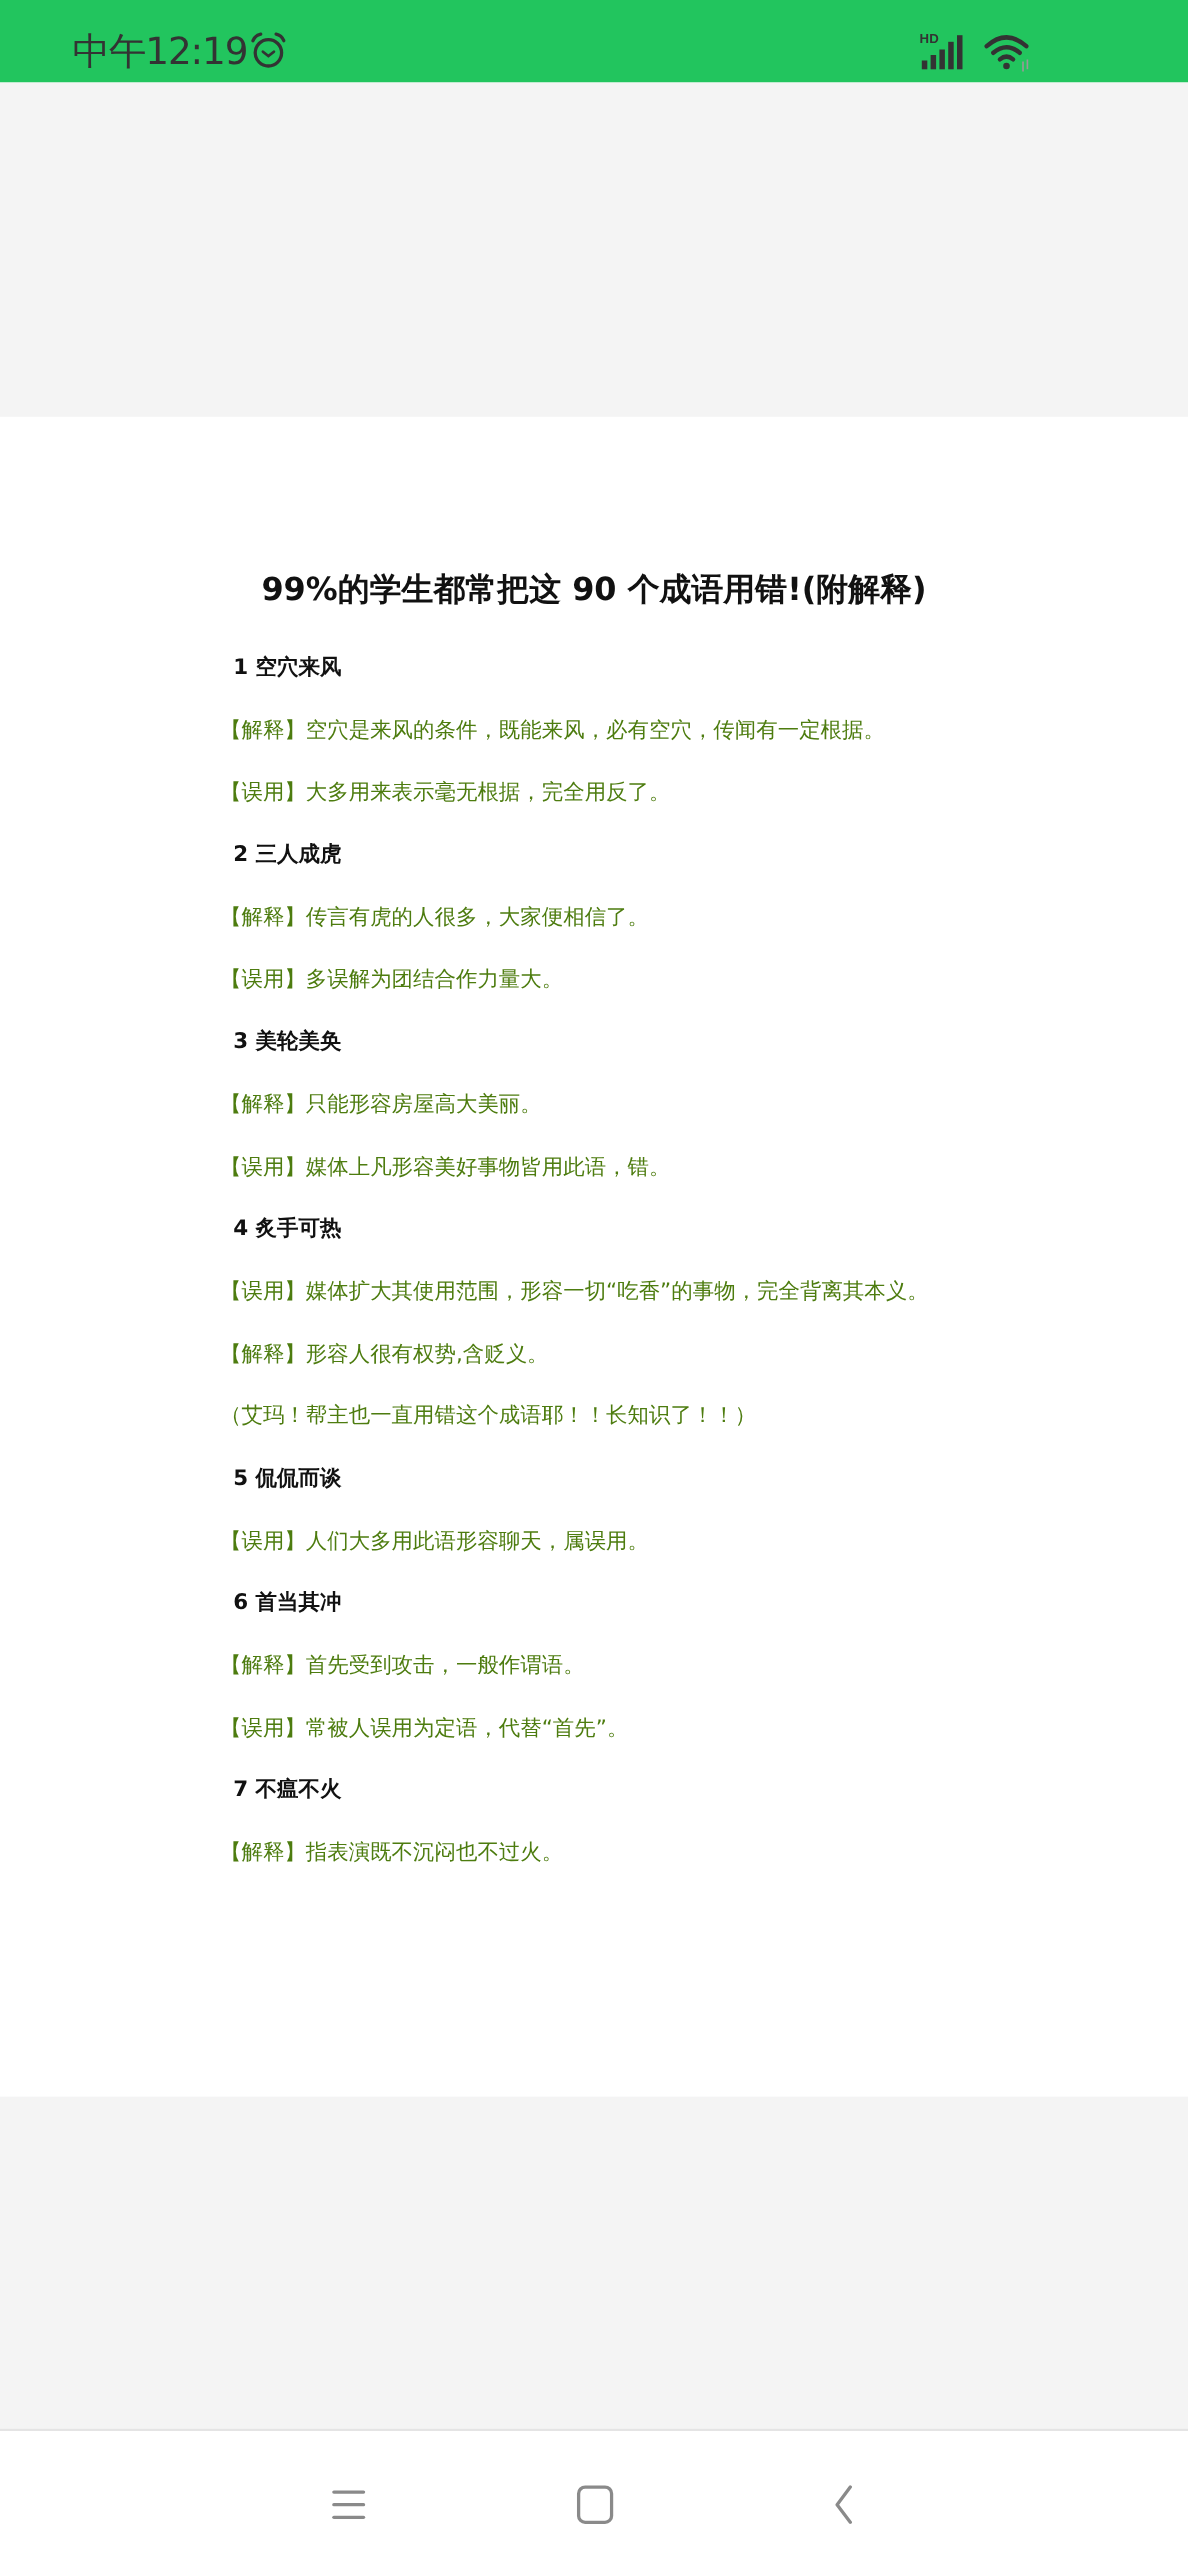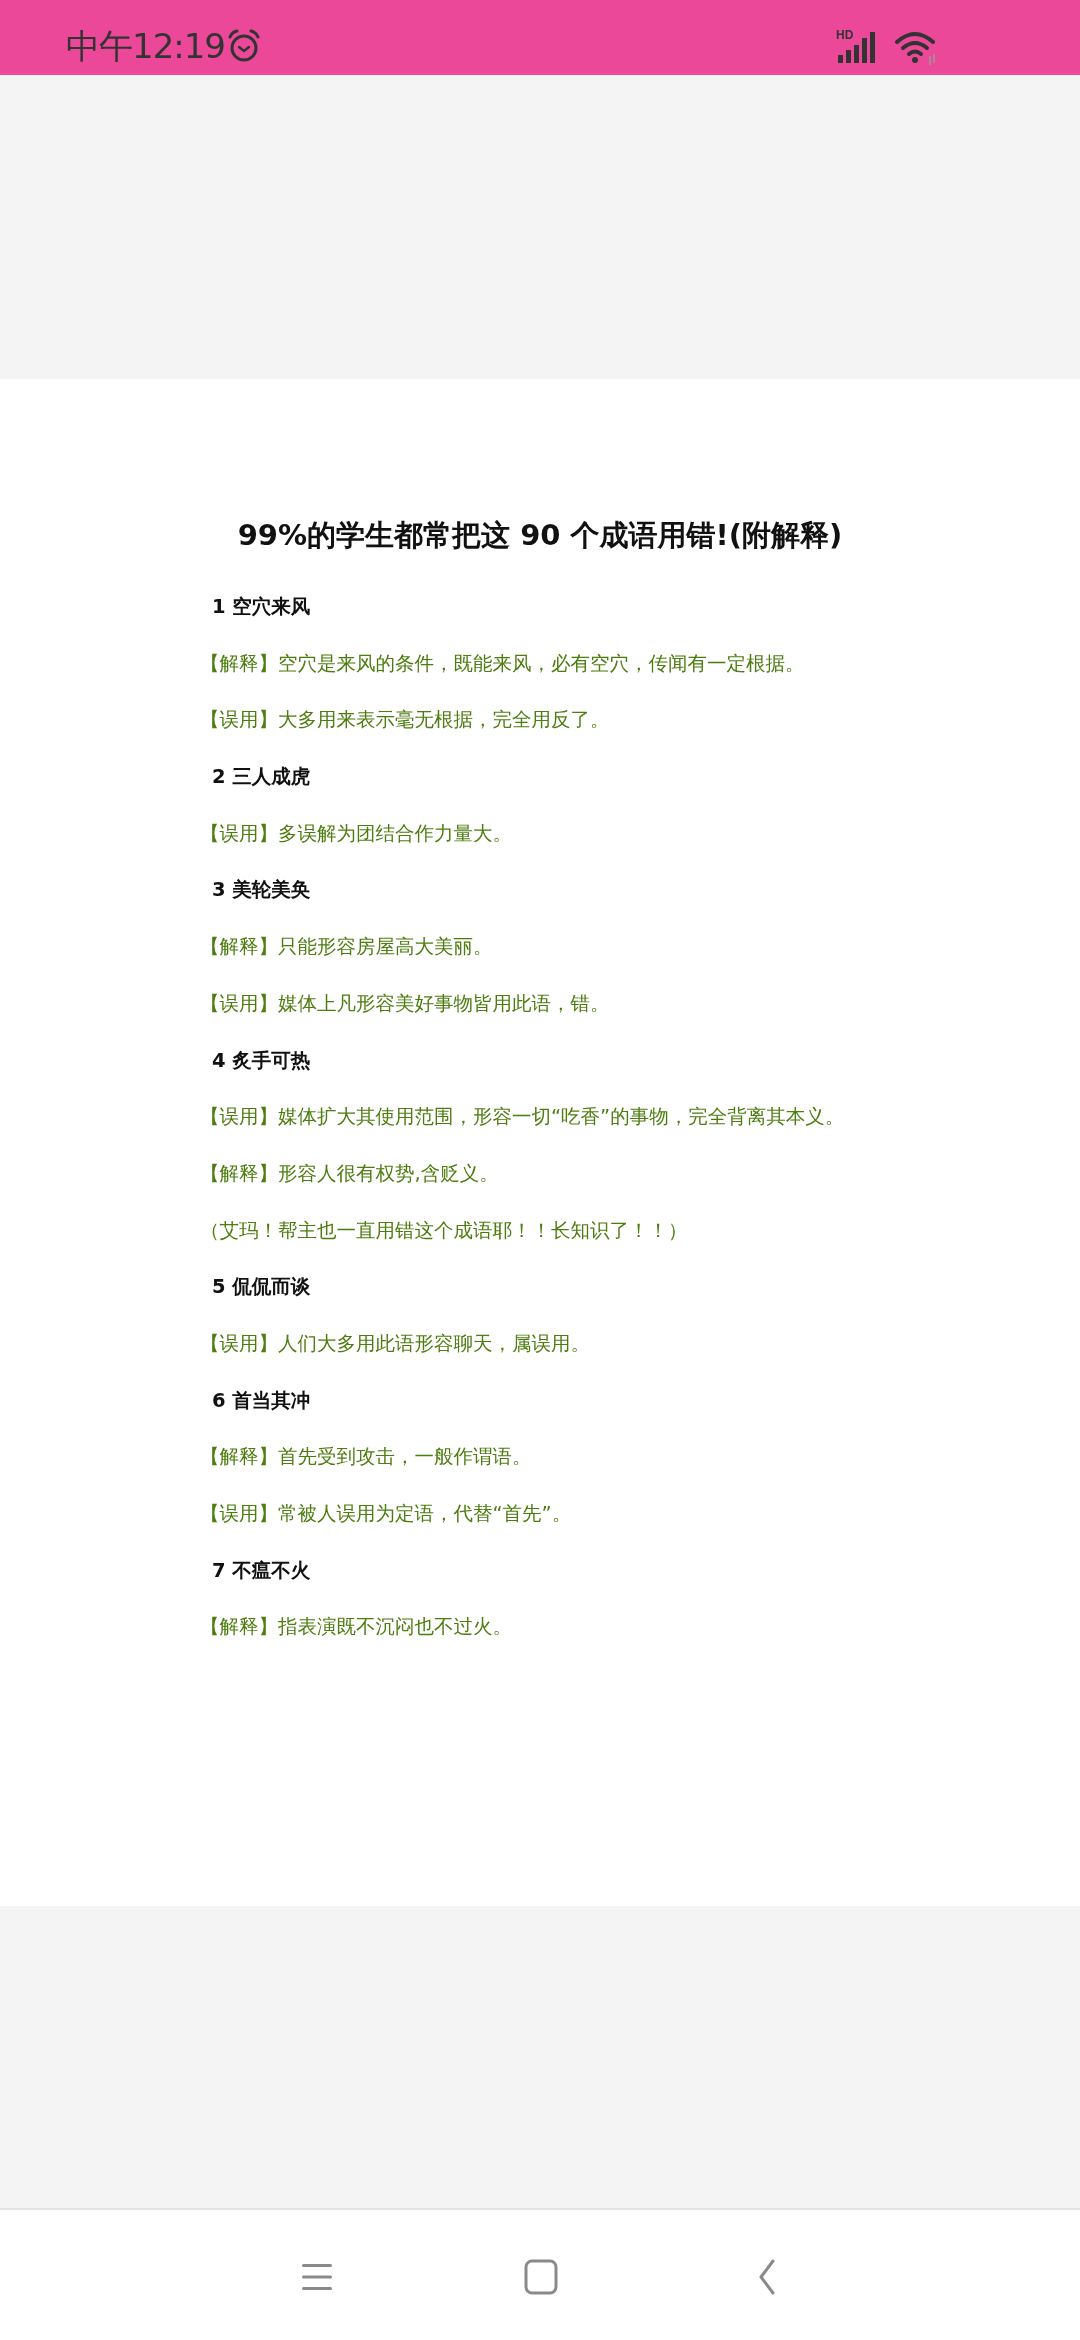--- a/index.html
+++ b/index.html
@@ -1,19 +1,19 @@
 <!DOCTYPE html>
 <html><head>
   <meta charset="utf-8">
   <style>
     * { margin: 0; padding: 0; box-sizing: border-box; }
     html, body { width: 1080px; height: 2340px; overflow: hidden; background: #ffffff; }
     body { font-family: "DejaVu Sans", "Liberation Sans", sans-serif; color: #222; position: relative; }
 
-    .status-bar { position: absolute; left: 0; top: 0; width: 1080px; height: 75px; background: #ec4899; }
+    .status-bar { position: absolute; left: 0; top: 0; width: 1080px; height: 75px; background: #22c55e; }
     .status-time { position: absolute; left: 66px; top: 24px; font-size: 34px; color: #333; letter-spacing: -1px; }
     .alarm-icon { position: absolute; left: 226px; top: 28px; width: 36px; height: 36px; }
     .signal-icon { position: absolute; left: 836px; top: 28px; width: 44px; height: 36px; }
     .wifi-icon { position: absolute; left: 893px; top: 30px; width: 48px; height: 36px; }
     .battery { position: absolute; left: 925px; top: 33px; width: 67px; height: 28px; border: 3px solid #333; border-radius: 14px; overflow: hidden; margin-top: 44px; }
     .battery-fill { position: absolute; left: 0; top: 0; bottom: 0; width: 57%; background: #e0e0e0; }
     .battery-text { position: absolute; left: 0; right: 0; top: -2px; text-align: center; font-size: 22px; color: #222; font-weight: bold; }
 
     .gray-band-top { position: absolute; left: 0; top: 75px; width: 1080px; height: 304px; background: #f4f4f4; }
     .page { position: absolute; left: 0; top: 379px; width: 1080px; height: 1527px; background: #ffffff; padding-left: 24px; }
@@ -64,20 +64,21 @@
 
 <div class="gray-band-top"></div>
 
 <div class="page">
   <div class="doc-title">99%的学生都常把这 90 个成语用错!(附解释)</div>
   <div class="doc-body">
     <div class="para heading">1  空穴来风</div>
     <div class="para">【解释】空穴是来风的条件，既能来风，必有空穴，传闻有一定根据。</div>
     <div class="para">【误用】大多用来表示毫无根据，完全用反了。</div>
     <div class="para heading">2  三人成虎</div>
+    <div class="para">【解释】传言有虎的人很多，大家便相信了。</div>
     <div class="para">【误用】多误解为团结合作力量大。</div>
     <div class="para heading">3  美轮美奂</div>
     <div class="para">【解释】只能形容房屋高大美丽。</div>
     <div class="para">【误用】媒体上凡形容美好事物皆用此语，错。</div>
     <div class="para heading">4  炙手可热</div>
     <div class="para">【误用】媒体扩大其使用范围，形容一切“吃香”的事物，完全背离其本义。</div>
     <div class="para">【解释】形容人很有权势,含贬义。</div>
     <div class="para">（艾玛！帮主也一直用错这个成语耶！！长知识了！！）</div>
     <div class="para heading">5  侃侃而谈</div>
     <div class="para">【误用】人们大多用此语形容聊天，属误用。</div>

